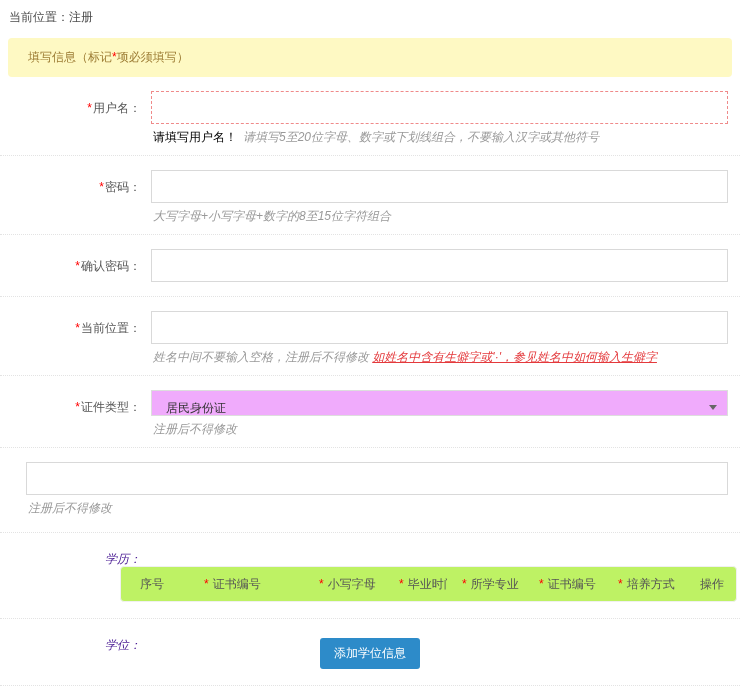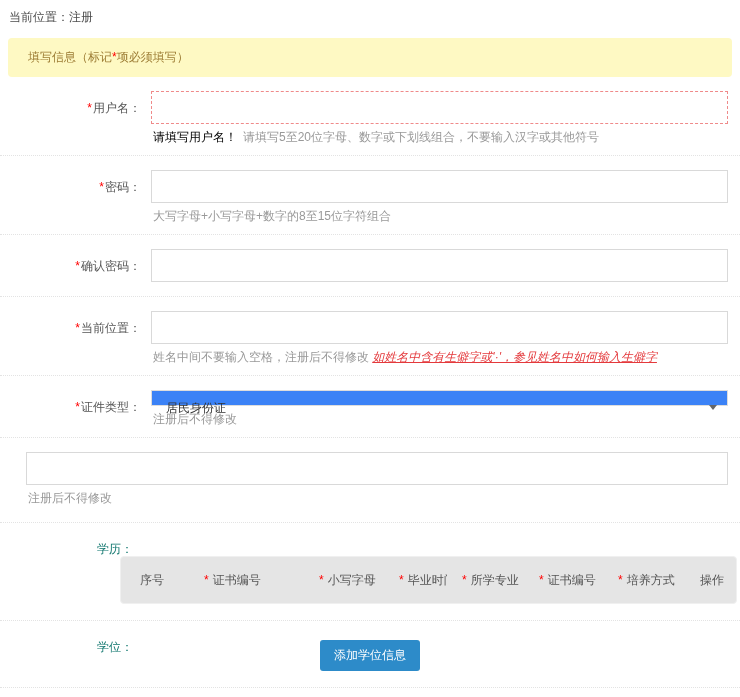--- a/index.html
+++ b/index.html
@@ -26,45 +26,45 @@
   .row-label .star { color:#f00; margin-right:1px; }
   .row-field { flex:1; margin-left:10px; }
   .text-input {
     width:100%; height:33px; border:1px solid #d9d9d9; background:#fff;
     padding:0 10px; font-size:12px; color:#333; outline:none;
     font-family:"Liberation Sans","DejaVu Sans",sans-serif;
   }
   .text-input.invalid { border:1px dashed #ef8a8a; }
   .field-msg { padding:6px 2px 4px 2px; line-height:15px; color:#999; }
   .err { color:#000000; margin-right:6px; }
-  .hint { color:#999; }
+  .hint { color:#999;font-style:italic; }
   .red-link { color:#e4393c; text-decoration:underline; cursor:pointer;font-style:italic; }
   .fake-select {
-    position:relative; width:100%; height:16px; border:1px solid #ddd;
-    background:#3b82f6; padding:9px 24px 0 14px; color:#333; cursor:pointer;
+    position:relative; width:100%; height:26px; border:1px solid #ddd;
+    background:#f0abfc; padding:9px 24px 0 14px; color:#333; cursor:pointer;
   }
   .select-arrow {
     position:absolute; right:10px; top:14px; width:0; height:0;
     border-left:4px solid transparent; border-right:4px solid transparent;
     border-top:5px solid #666;
   }
   .section-row { position:relative; padding:12px 0 16px 0; border-bottom:1px dotted #e3e3e3; }
   .section-label {
-    position:absolute; left:8px; top:18px; width:125px; text-align:right; color:#0f766e;
+    position:absolute; left:16px; top:18px; width:125px; text-align:right; color:#4c1d95;font-style:italic;
   }
   .btn-line { text-align:center; padding-top:7px; }
   .blue-btn {
     display:inline-block; background:#2d8bc9; color:#fff; border:none;
     border-radius:3px; padding:7px 14px; font-size:12px; cursor:pointer;
     font-family:"Liberation Sans","DejaVu Sans",sans-serif;
   }
   .header-table-wrap { margin:21px 5px 0 120px; }
   table.header-table {
     width:100%; table-layout:fixed; border-collapse:separate; border-spacing:0;
-    background:#e5e5e5; border:1px solid #f0f0f0; border-radius:4px; height:48px;
+    background:#bef264; border:1px solid #f0f0f0; border-radius:4px; height:36px;
   }
   table.header-table th {
     font-weight:normal; font-size:12px; color:#555; text-align:left;
     padding-left:15px; white-space:nowrap; overflow:hidden;
   }
   table.header-table th .star { color:#f00; margin-right:4px; }
 </style>
 </head>
 <body>
 

